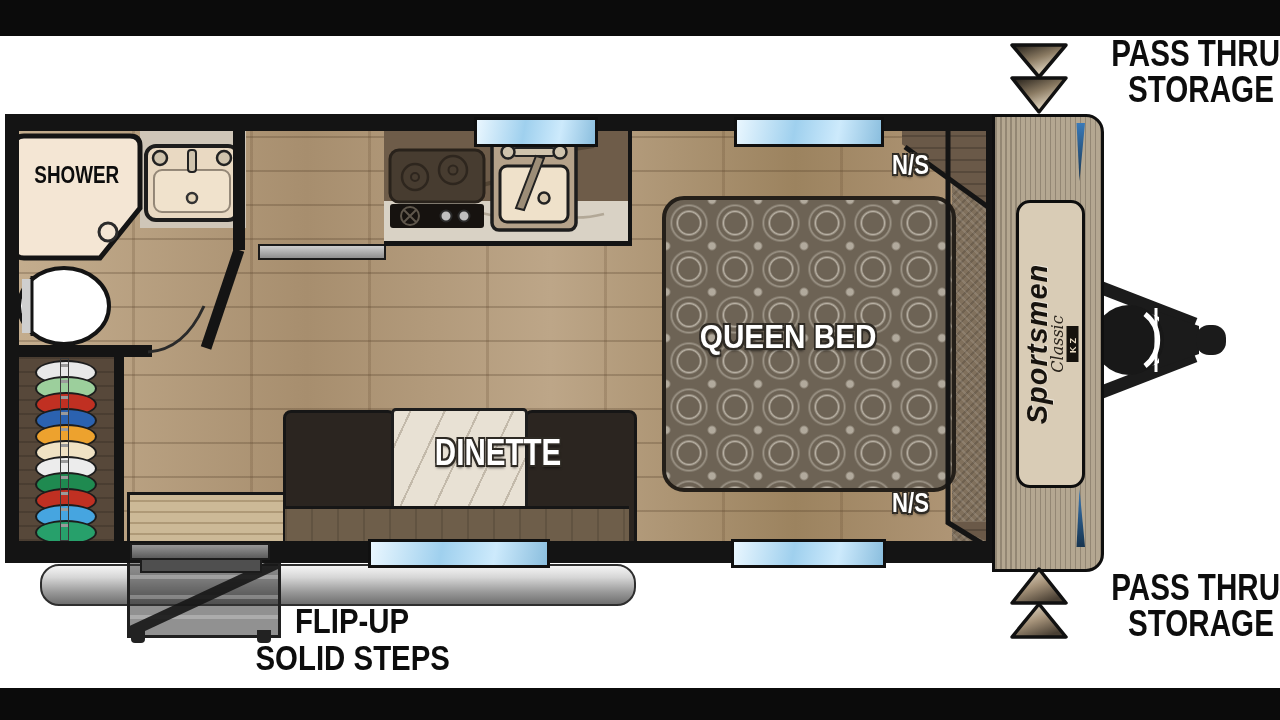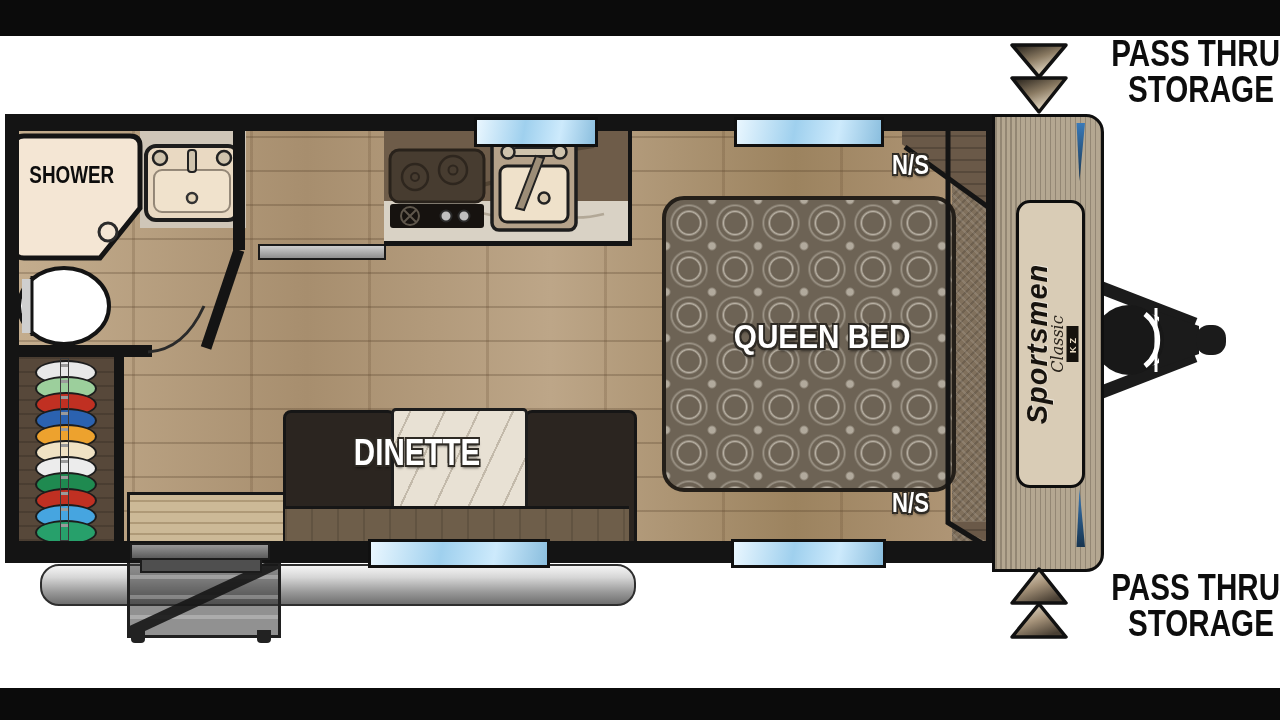--- a/index.html
+++ b/index.html
@@ -127,21 +127,21 @@
     <rect x="180" y="24" width="8" height="22" rx="3" fill="#cfc3ad" stroke="#222" stroke-width="2"></rect>
     <circle cx="184" cy="72" r="5" fill="#e6d6ba" stroke="#333" stroke-width="2.5"></circle>
     <ellipse cx="56" cy="180" rx="45" ry="38" fill="#ffffff" stroke="#141414" stroke-width="4"></ellipse>
     <rect x="14" y="153" width="10" height="54" fill="#cfcfcf"></rect>
     <line x1="24" y1="150" x2="24" y2="210" stroke="#141414" stroke-width="3"></line>
     <rect x="225" y="0" width="12" height="124" fill="#141414"></rect>
     <line x1="231" y1="124" x2="198" y2="222" stroke="#141414" stroke-width="11"></line>
     <rect x="0" y="219" width="144" height="12" fill="#141414"></rect>
     <path d="M 140 226 Q 176 224 196 180" fill="none" stroke="#2a2a2a" stroke-width="3"></path>
   </svg>
-  <div class="abs blk-label" style="left:20px;top:162px;width:108px;text-align:left;font-size:23px;"><span class="cond">SHOWER</span></div>
+  <div class="abs blk-label" style="left:20px;top:162px;width:108px;text-align:right;font-size:23px;"><span class="cond">SHOWER</span></div>
 
   <div class="abs fridge-bar"></div>
 
   <svg class="abs" style="left:384px;top:126px;z-index:6;" width="248" height="134" viewBox="0 0 248 134">
     <rect x="0" y="5" width="244" height="70" fill="#6e5c49"></rect>
     <path d="M 10 30 q 30 -8 60 2 M 130 18 q 40 10 80 2 M 20 60 q 50 8 90 -4" stroke="rgba(35,25,15,.35)" stroke-width="4" fill="none"></path>
     <rect x="0" y="75" width="244" height="40" fill="#d9d2c5"></rect>
     <path d="M 8 88 q 28 14 56 2 q 30 -10 60 6 M 150 80 q 30 18 70 8" stroke="rgba(140,125,105,.5)" stroke-width="2.5" fill="none"></path>
     <rect x="0" y="115" width="248" height="5" fill="#141414"></rect>
     <rect x="244" y="5" width="4" height="112" fill="#141414"></rect>
@@ -161,24 +161,24 @@
     <circle cx="124" cy="26" r="6.5" fill="#cfc3ad" stroke="#222" stroke-width="2.5"></circle>
     <circle cx="176" cy="26" r="6.5" fill="#cfc3ad" stroke="#222" stroke-width="2.5"></circle>
     <path d="M 152 30 L 160 32 L 140 84 L 132 82 Z" fill="#9c8d77" stroke="#222" stroke-width="2"></path>
     <circle cx="160" cy="72" r="5.5" fill="#d8c8ae" stroke="#222" stroke-width="2.5"></circle>
   </svg>
 
   <div class="abs bench" style="left:283px;top:410px;width:107px;height:133px;"></div>
   <div class="abs bench" style="left:524px;top:410px;width:107px;height:133px;"></div>
   <div class="abs table"></div>
   <div class="abs dinette-base"></div>
-  <div class="abs white-label" style="left:340px;top:432px;width:235px;text-align:left;font-size:36px;"><span class="cond">DINETTE</span></div>
+  <div class="abs white-label" style="left:340px;top:432px;width:235px;text-align:right;font-size:36px;"><span class="cond">DINETTE</span></div>
 
   <div class="abs bed"></div>
-  <div class="abs white-label" style="left:690px;top:318px;width:230px;text-align:right;font-size:33px;"><span class="cond" style="transform:scaleX(.9);">QUEEN BED</span></div>
+  <div class="abs white-label" style="left:690px;top:318px;width:230px;text-align:left;font-size:33px;"><span class="cond" style="transform:scaleX(.9);">QUEEN BED</span></div>
   <div class="abs white-label" style="left:875px;top:150px;width:72px;text-align:center;font-size:27px;"><span class="cond">N/S</span></div>
   <div class="abs white-label" style="left:875px;top:488px;width:72px;text-align:center;font-size:27px;"><span class="cond">N/S</span></div>
 
   <svg class="abs" style="left:0;top:0;z-index:7;" width="1280" height="720" viewBox="0 0 1280 720">
     <line x1="905" y1="147" x2="988" y2="207" stroke="#141414" stroke-width="5"></line>
     <line x1="948" y1="131" x2="948" y2="524" stroke="#141414" stroke-width="5"></line>
     <line x1="947" y1="522" x2="991" y2="549" stroke="#141414" stroke-width="5"></line>
   </svg>
 
   <div class="abs wall" style="left:5px;top:114px;width:992px;height:17px;"></div>
@@ -218,20 +218,24 @@
   <svg class="abs" style="left:1095px;top:278px;z-index:6;" width="145" height="124" viewBox="0 0 145 124">
     <line x1="2" y1="8" x2="100" y2="46" stroke="#1b1b1b" stroke-width="13"></line>
     <line x1="2" y1="116" x2="100" y2="78" stroke="#1b1b1b" stroke-width="13"></line>
     <polygon points="64,34 104,48 104,76 64,90" fill="#1b1b1b"></polygon>
     <rect x="101" y="47" width="30" height="30" rx="13" fill="#1b1b1b"></rect>
     <circle cx="34" cy="62" r="35" fill="#181818"></circle>
     <path d="M 50 36 A 33 33 0 0 1 50 88" fill="none" stroke="#ffffff" stroke-width="5"></path>
     <line x1="61" y1="30" x2="61" y2="94" stroke="#ffffff" stroke-width="3"></line>
   </svg>
 
+  <div class="abs blk-label" style="left:200px;top:602px;width:305px;text-align:center;font-size:35px;line-height:37px;">
+    <span class="cond" style="transform:scaleX(.84);">FLIP-UP</span><br>
+    <span class="cond" style="transform:scaleX(.84);">SOLID STEPS</span>
+  </div>
 
   <div class="abs blk-label" style="right:0;top:36px;width:240px;text-align:right;font-size:37px;line-height:36px;">
     <span class="cond-r">PASS THRU</span><br>
     <span class="cond-r" style="padding-right:8px;">STORAGE</span>
   </div>
   <svg class="abs" style="left:1006px;top:42px;z-index:10;" width="66" height="74" viewBox="0 0 66 74">
     <defs>
       <linearGradient id="gDown" x1="0" y1="0" x2="0.6" y2="1">
         <stop offset="0" stop-color="#1e1a15"></stop>
           <stop offset="0.5" stop-color="#8a7a62"></stop>

